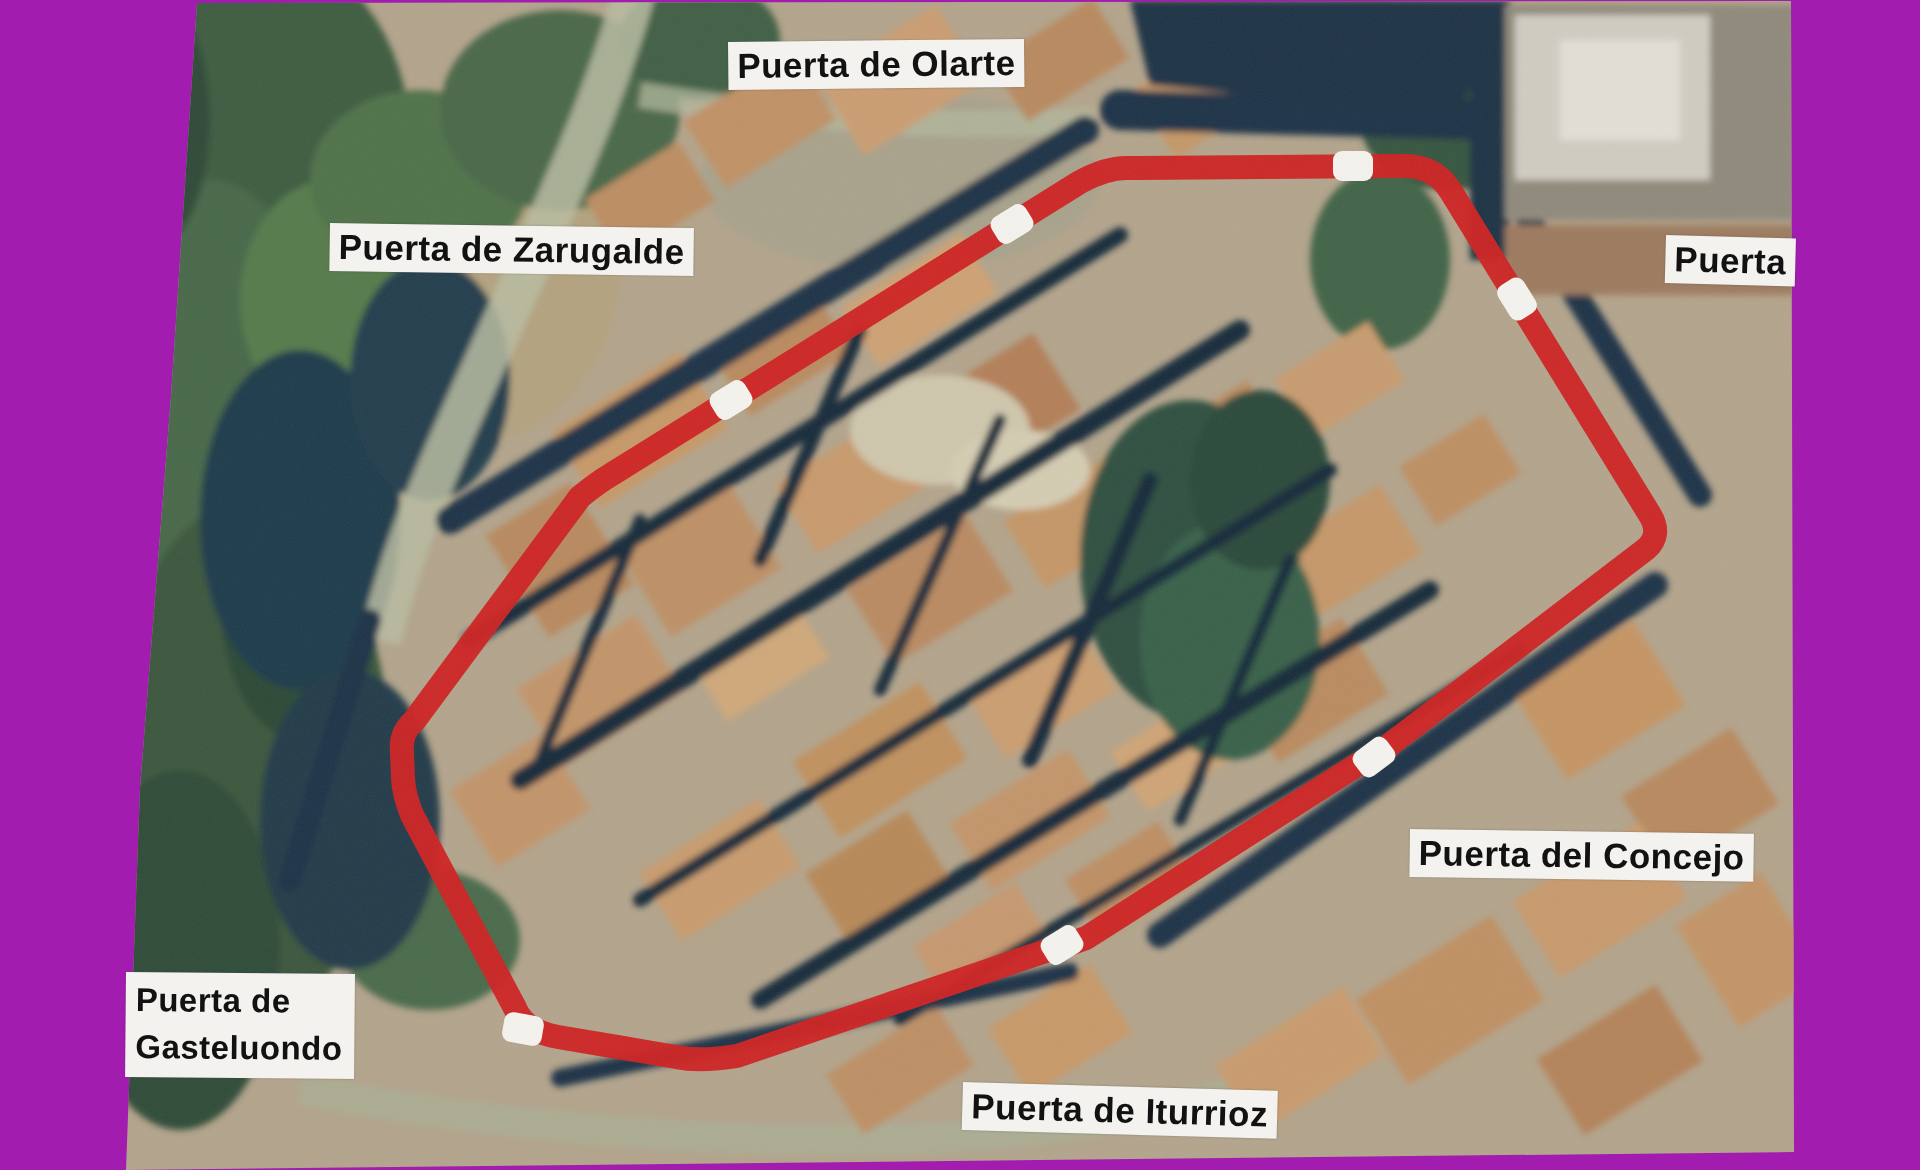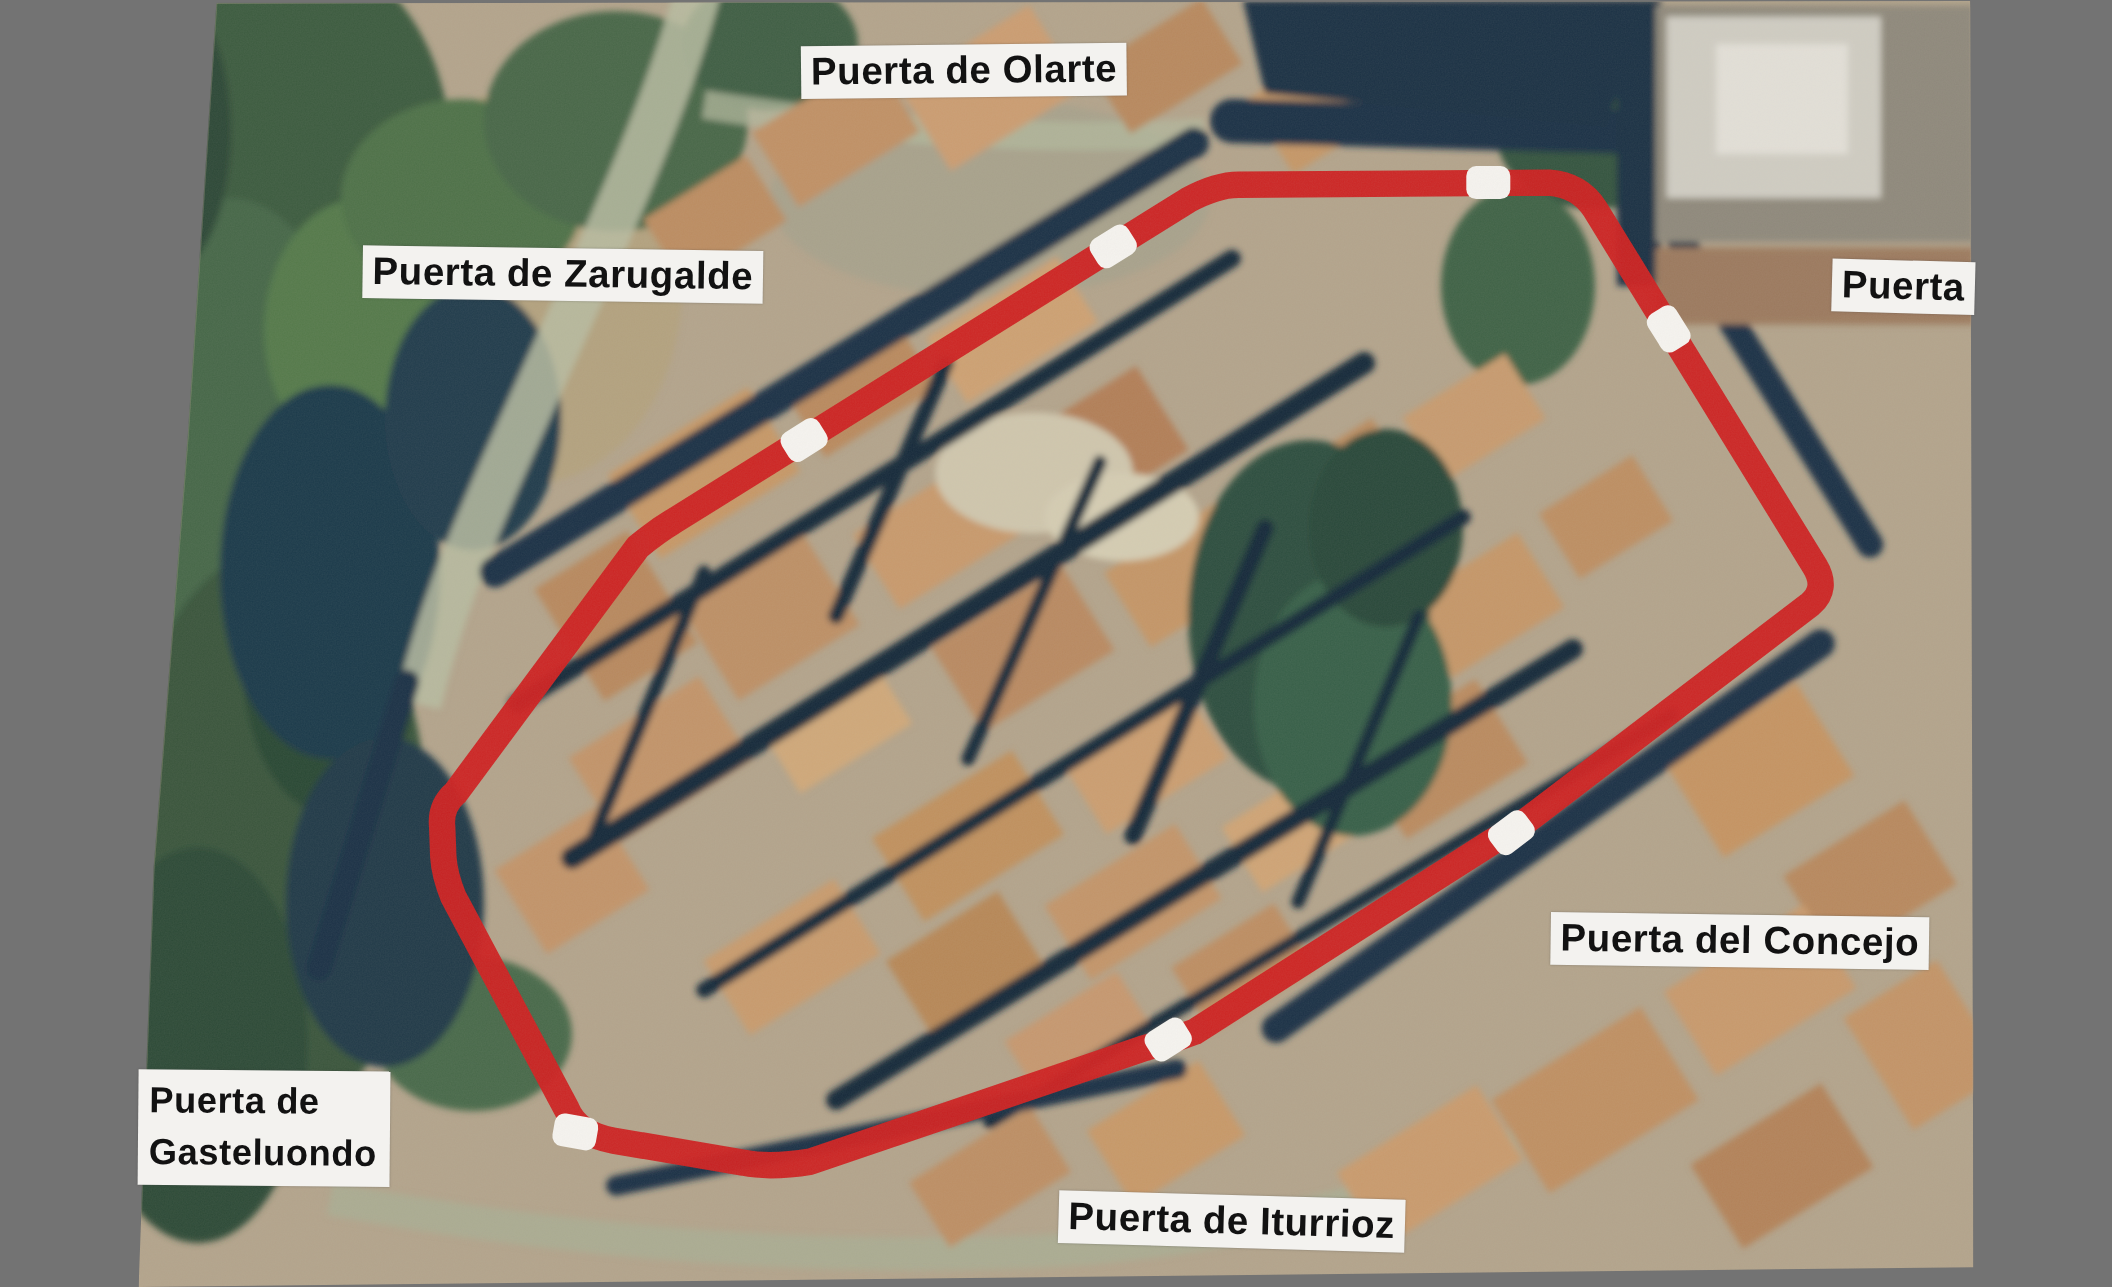--- a/index.html
+++ b/index.html
@@ -5,21 +5,21 @@
   html, body {
     margin: 0;
     padding: 0;
     background: #000;
     font-family: "Liberation Sans", sans-serif;
   }
   .canvas {
     position: relative;
     width: 1920px;
     height: 1170px;
-    background: #737373;
+    background: #a21caf;
     overflow: hidden;
   }
   .photo-svg {
     position: absolute;
     left: 0;
     top: 0;
     display: block;
   }
   .gate-label {
     position: absolute;

